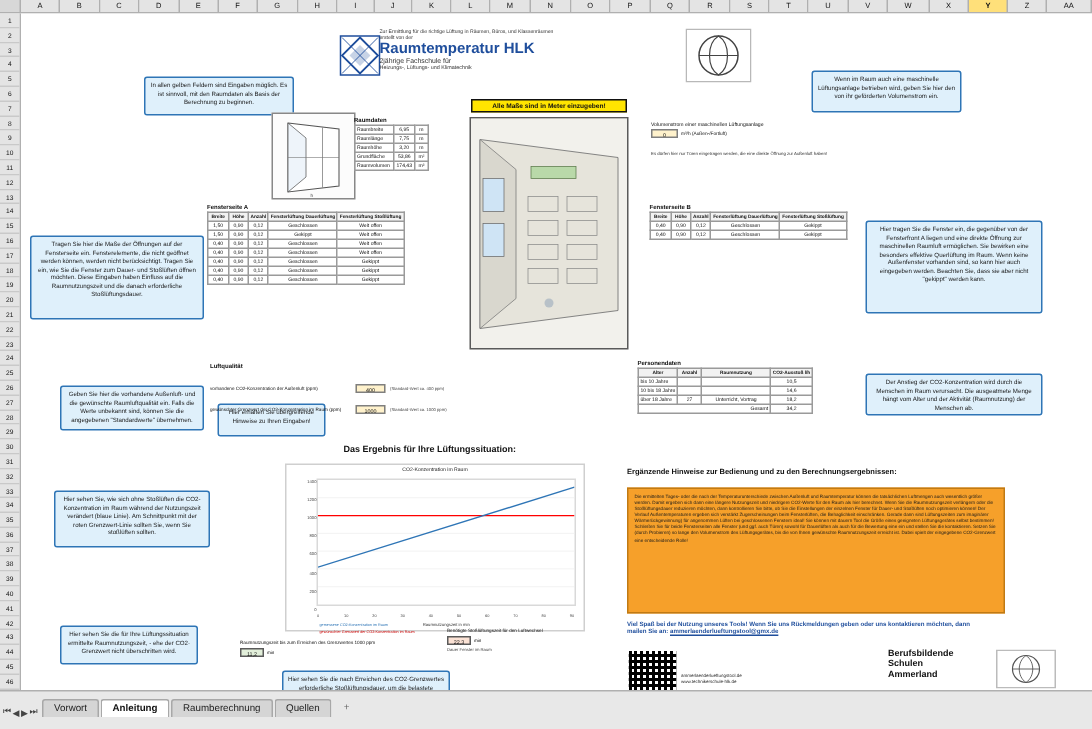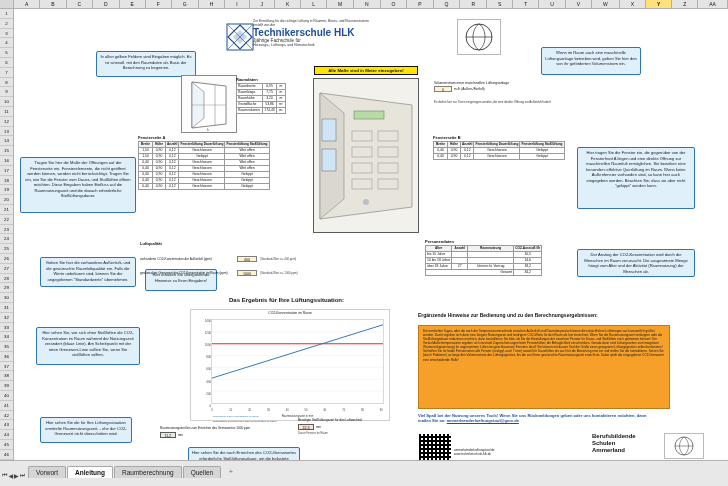--- a/index.html
+++ b/index.html
@@ -248,21 +248,21 @@
       <polygon points="16,4 28,16 16,28 4,16" fill="none" stroke="#1f4e9c" stroke-width="1.2"></polygon>
       <polygon points="16,9 23,16 16,23 9,16" fill="#1f4e9c" opacity="0.25"></polygon>
       <line x1="4" y1="4" x2="28" y2="28" stroke="#1f4e9c" stroke-width="0.6"></line>
       <line x1="28" y1="4" x2="4" y2="28" stroke="#1f4e9c" stroke-width="0.6"></line>
     </svg>
   </div>
 
   <div class="title-block">
     <div class="brand-sub">Zur Ermittlung für die richtige Lüftung in Räumen, Büros, und Klassenräumen</div>
     <div class="brand-sub">erstellt von der</div>
-    <div class="brand-school">Technikerschule HLK</div>
+    <div class="brand-school">Raumtemperatur HLK</div>
     <div class="brand-school2">2jährige Fachschule für</div>
     <div class="brand-school3">Heizungs-, Lüftungs- und Klimatechnik</div>
   </div>
 
   <div class="logo-right">
     <svg width="44" height="36" viewBox="0 0 44 36">
       <rect x="0.5" y="0.5" width="43" height="35" fill="#ffffff" stroke="#b8b8b8"></rect>
       <circle cx="22" cy="18" r="13" fill="none" stroke="#444" stroke-width="1"></circle>
       <path d="M22 5 C30 10 30 26 22 31 C14 26 14 10 22 5 Z" fill="none" stroke="#444" stroke-width="0.8"></path>
       <line x1="9" y1="18" x2="35" y2="18" stroke="#444" stroke-width="0.8"></line>

